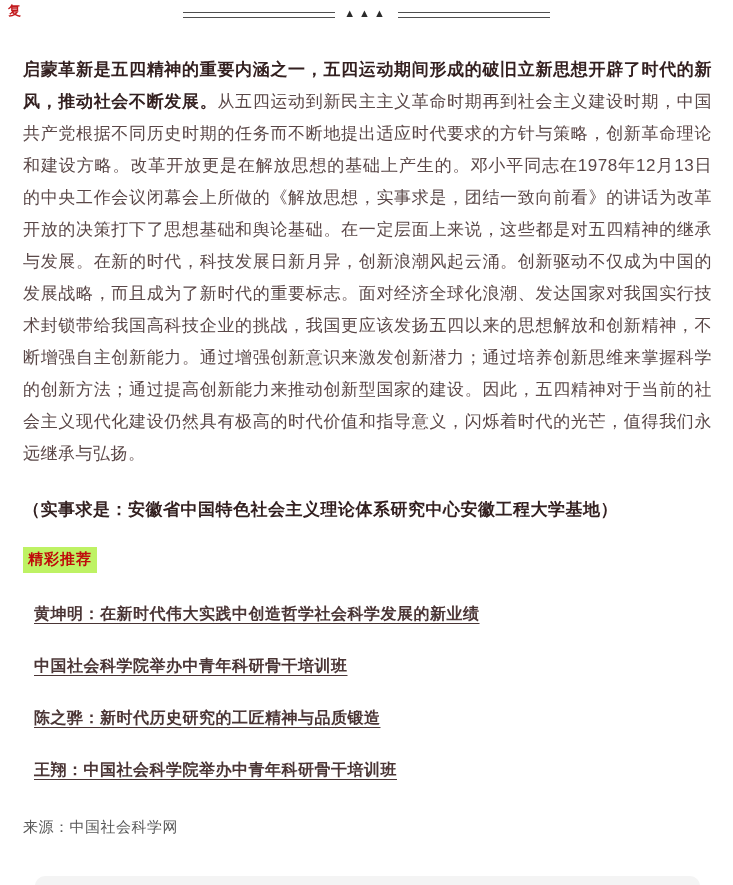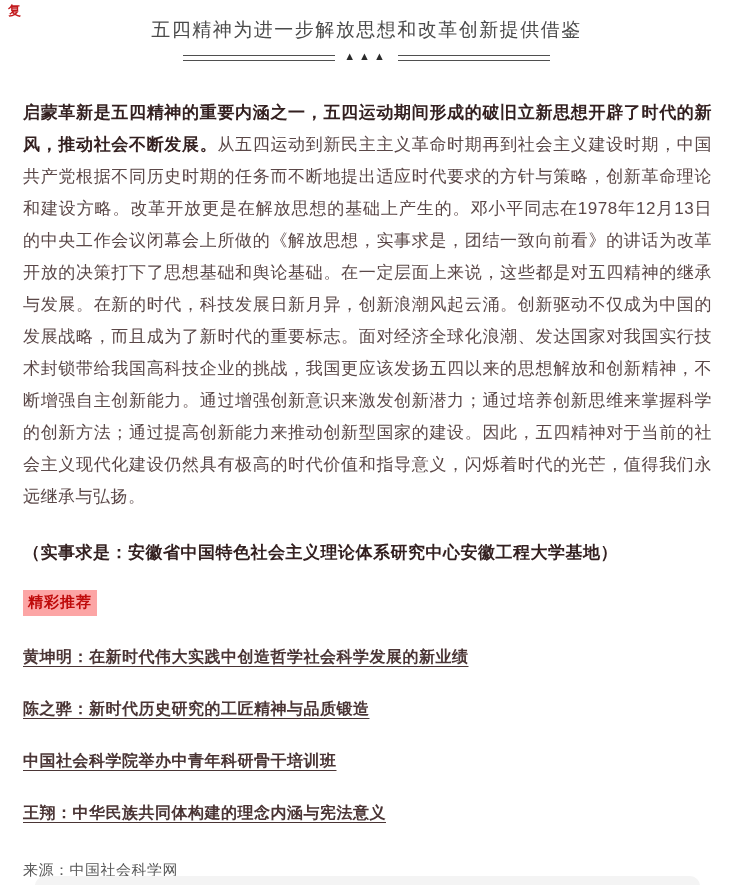--- a/index.html
+++ b/index.html
@@ -48,27 +48,27 @@
   }
   .article .lead{font-weight:700;color:#332020;}
   .author-unit{
     margin:28px 21px 0 23px;
     font-size:17px;font-weight:700;
     color:#332020;letter-spacing:0.5px;
   }
   .badge-row{margin:26px 0 0 23px;}
   .badge{
     display:inline-block;
-    background:#fca5a5;
+    background:#bef264;
     color:#bf0b0b;
     font-size:15px;font-weight:700;
     padding:3px 5px 4px 5px;
     letter-spacing:1px;
   }
-  .links{margin:8px 21px 0 23px;}
+  .links{margin:8px 21px 0 34px;}
   .link-item{
     margin-top:31px;
     font-size:16px;font-weight:700;
     color:#4a3535;
     letter-spacing:0.5px;
   }
   .link-item a{
     color:#4a3535;
     text-decoration:underline;
     text-underline-offset:4px;
@@ -87,21 +87,20 @@
     border-radius:10px 10px 0 0;
   }
 </style>
 </head>
 <body>
 
 <div class="page">
 
   <span class="corner-mark">复</span>
 
-  <div class="title">五四精神为进一步解放思想和改革创新提供借鉴</div>
 
   <div class="divider">
     <span class="dv-line"></span>
     <span class="dv-tris">▲▲▲</span>
     <span class="dv-line"></span>
   </div>
 
   <div class="article">
     <span class="lead">启蒙革新是五四精神的重要内涵之一，五四运动期间形成的破旧立新思想开辟了时代的新风，推动社会不断发展。</span><span>从五四运动到新民主主义革命时期再到社会主义建设时期，中国共产党根据不同历史时期的任务而不断地提出适应时代要求的方针与策略，创新革命理论和建设方略。改革开放更是在解放思想的基础上产生的。邓小平同志在1978年12月13日的中央工作会议闭幕会上所做的《解放思想，实事求是，团结一致向前看》的讲话为改革开放的决策打下了思想基础和舆论基础。在一定层面上来说，这些都是对五四精神的继承与发展。在新的时代，科技发展日新月异，创新浪潮风起云涌。创新驱动不仅成为中国的发展战略，而且成为了新时代的重要标志。面对经济全球化浪潮、发达国家对我国实行技术封锁带给我国高科技企业的挑战，我国更应该发扬五四以来的思想解放和创新精神，不断增强自主创新能力。通过增强创新意识来激发创新潜力；通过培养创新思维来掌握科学的创新方法；通过提高创新能力来推动创新型国家的建设。因此，五四精神对于当前的社会主义现代化建设仍然具有极高的时代价值和指导意义，闪烁着时代的光芒，值得我们永远继承与弘扬。</span>
   </div>
@@ -110,27 +109,27 @@
 
   <div class="badge-row">
     <span class="badge">精彩推荐</span>
   </div>
 
   <div class="links">
     <div class="link-item">
       <a>黄坤明：在新时代伟大实践中创造哲学社会科学发展的新业绩</a>
     </div>
     <div class="link-item">
+      <a>中国社会科学院举办中青年科研骨干培训班</a>
+    </div>
+    <div class="link-item">
       <a>陈之骅：新时代历史研究的工匠精神与品质锻造</a>
     </div>
     <div class="link-item">
-      <a>中国社会科学院举办中青年科研骨干培训班</a>
-    </div>
-    <div class="link-item">
-      <a>王翔：中华民族共同体构建的理念内涵与宪法意义</a>
+      <a>王翔：中国社会科学院举办中青年科研骨干培训班</a>
     </div>
   </div>
 
   <div class="source-line">来源：中国社会科学网</div>
 
   <div class="bottom-bar"></div>
 
 </div>
 
 </body></html>

